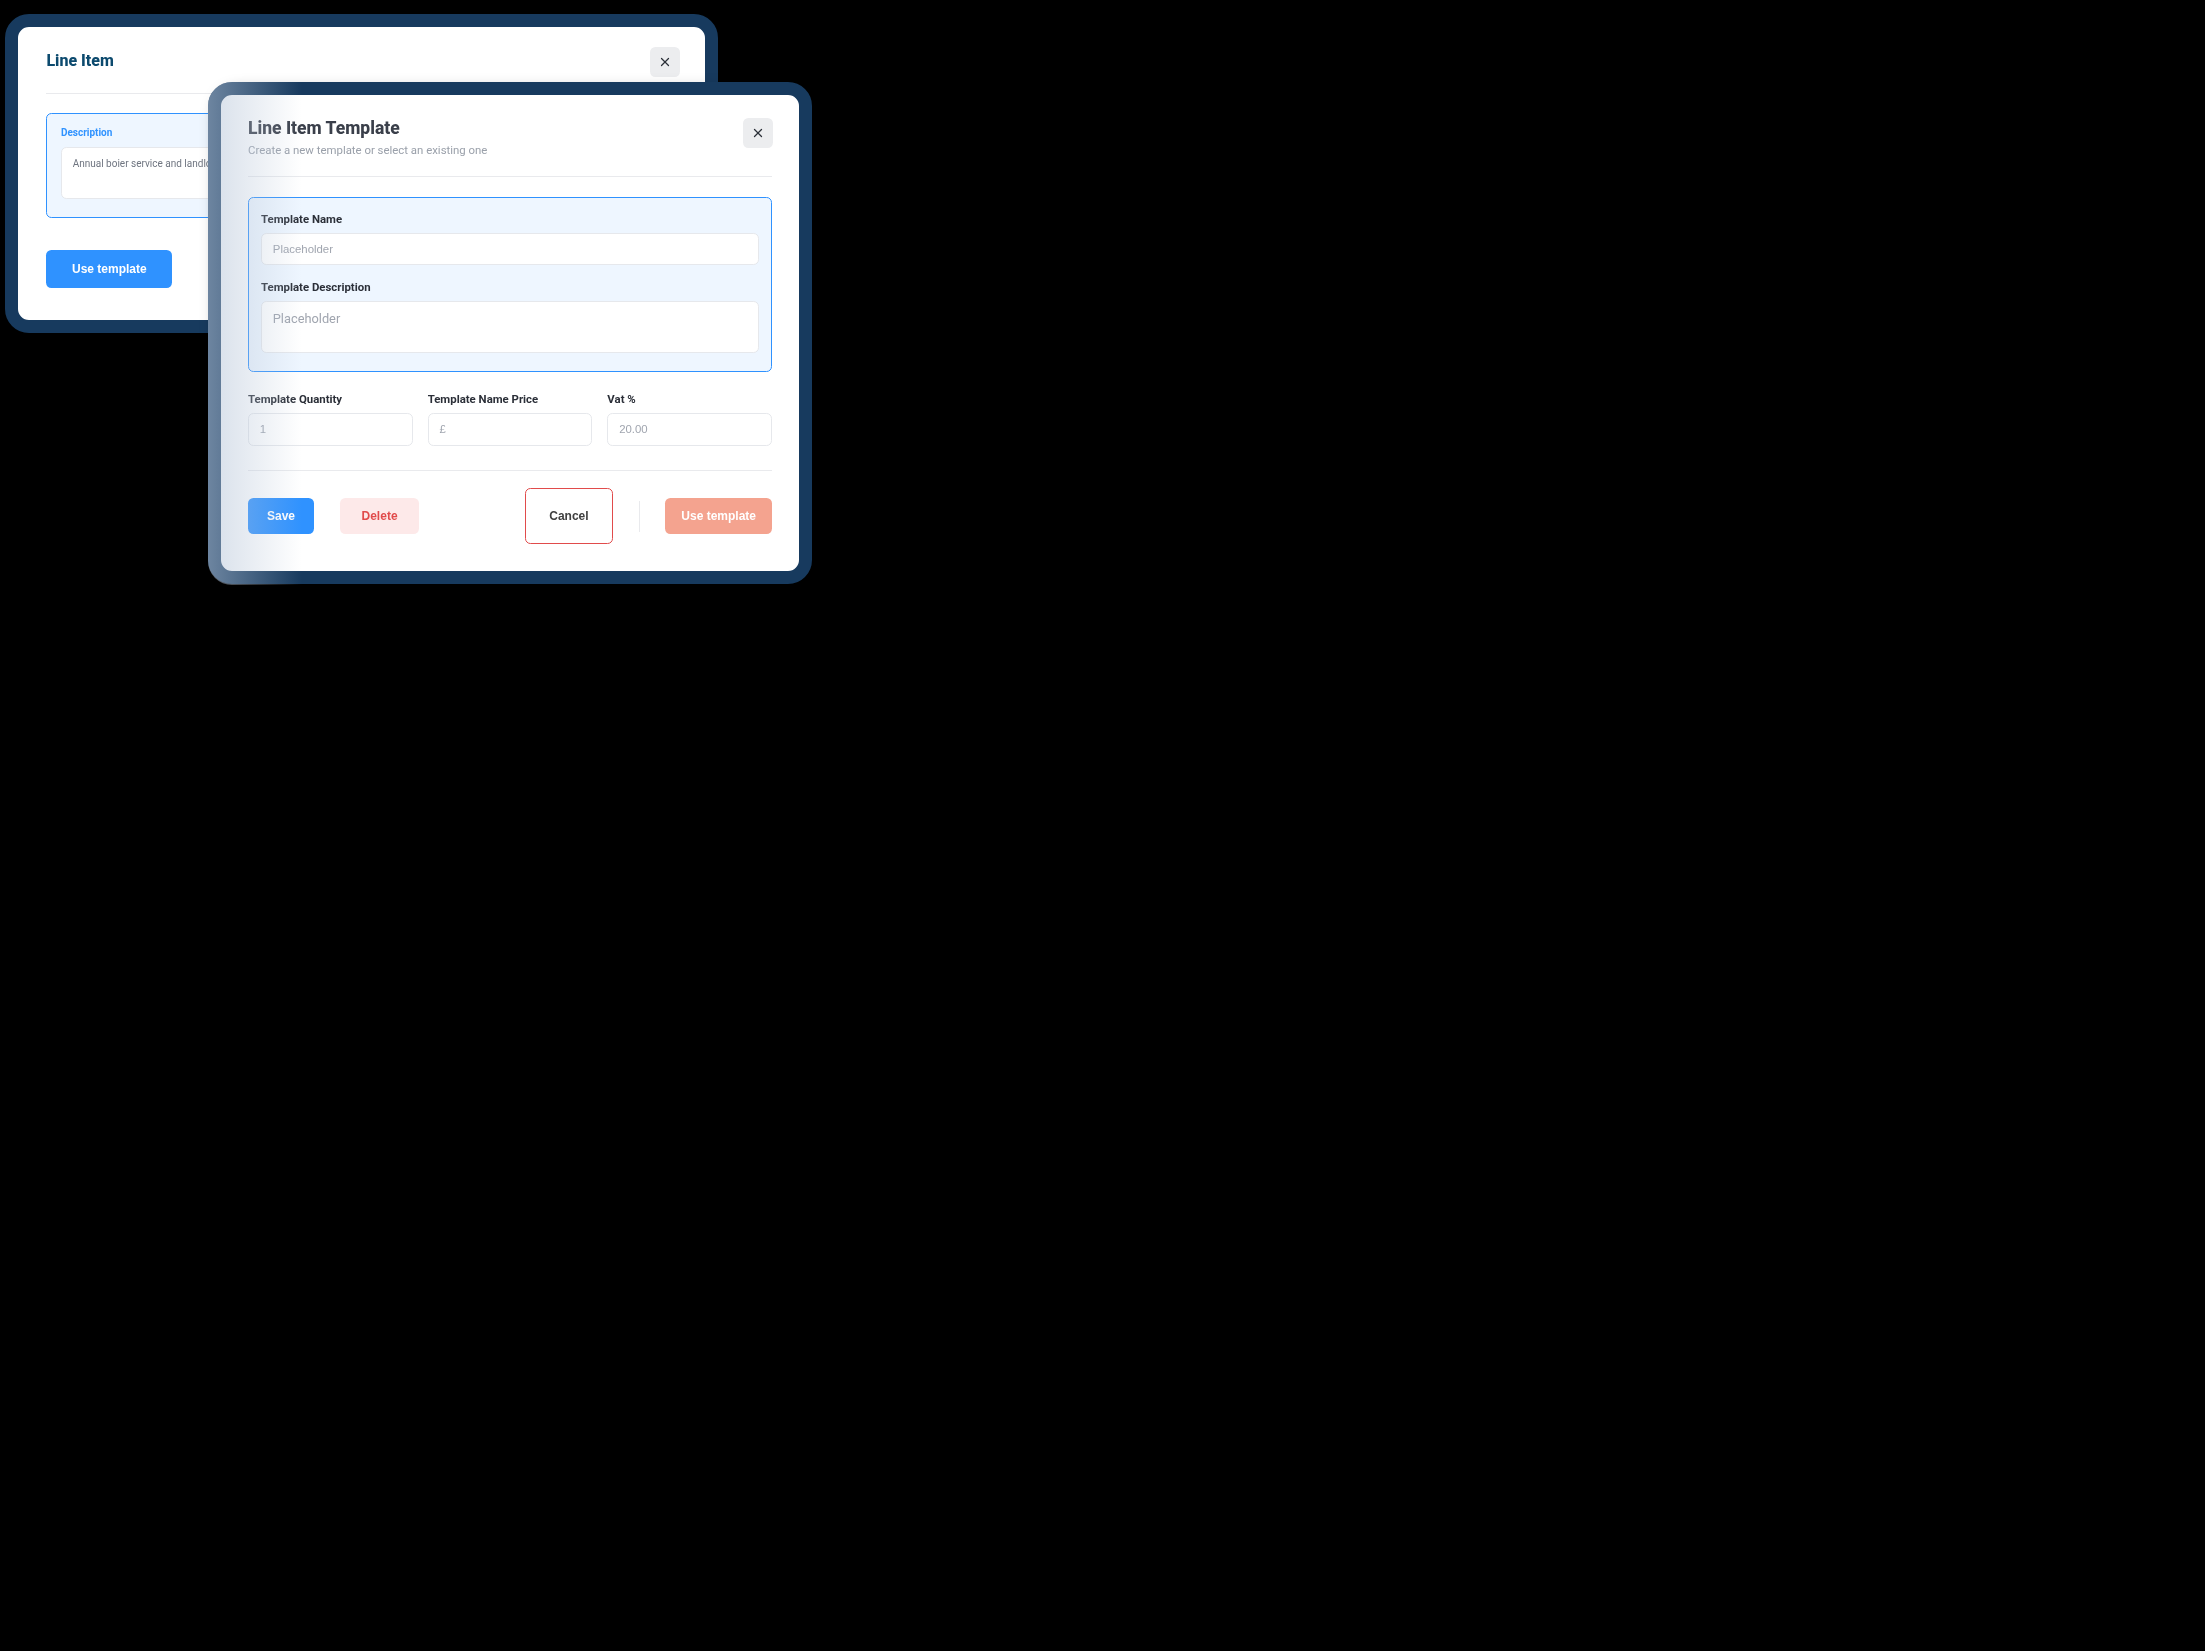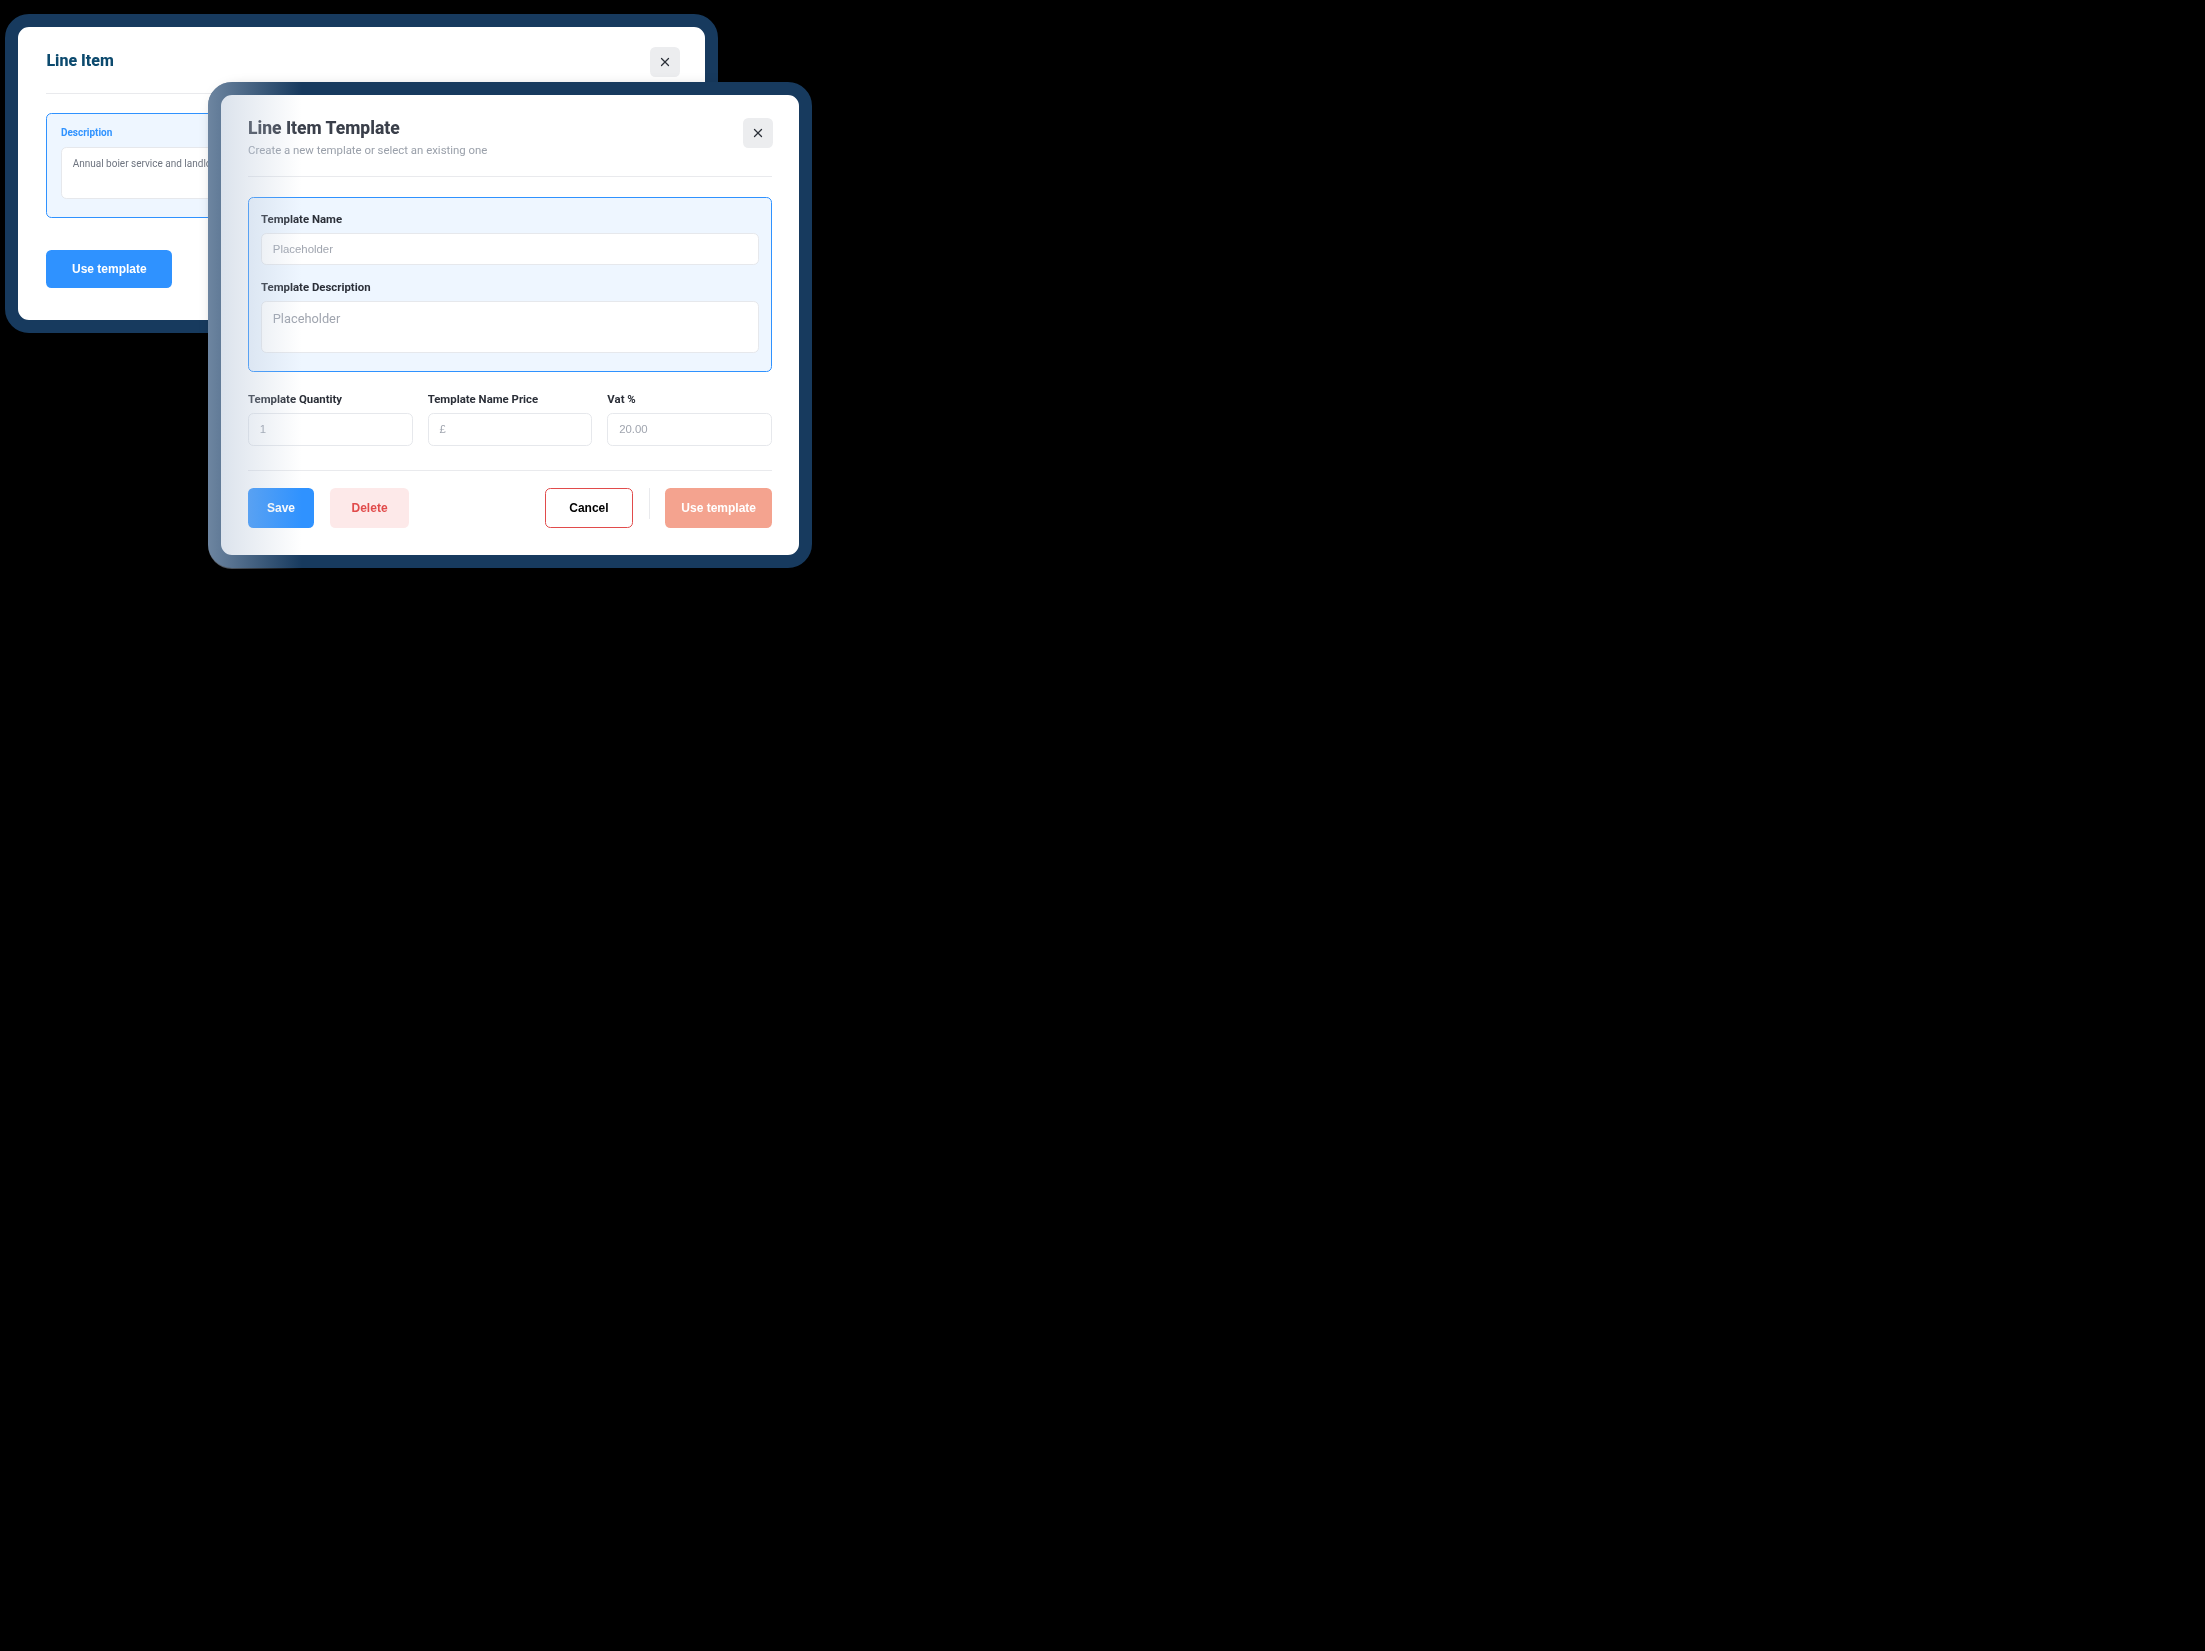--- a/index.html
+++ b/index.html
@@ -208,35 +208,36 @@
 
     .card-front .divider-hr {
       border: none;
       border-top: 0.7px solid #e9eaed;
       margin-top: 24px;
     }
 
     .actions {
       margin-top: 17.5px;
       display: flex;
-      gap: 16px;
+      align-items: center;
+      gap: 26px;
     }
 
     .btn {
       font-weight: 700;
       font-size: 12px;
       padding: 10.8px 19px;
       border-radius: 5.4px;
       border: none;
       cursor: pointer;
     }
     .btn-save { background: #2f92ff; color: #fff; }
     .btn-delete { background: #fde9e9; color: #e14b4b; padding: 10.8px 21.5px;}
     .spacer { flex: 1; }
-    .btn-cancel { background: #fff; color: #000000; border: 1.3px solid #e14b4b; padding: 12px 23px; }
+    .btn-cancel { background: #fff; color: #404040; border: 1.3px solid #e14b4b; padding: 20px 23px; }
     .vline {
       width: 0.7px;
       height: 31px;
       background: #e9eaed;
     }
     .btn-use { background: #f4a38f; color: #fff; padding: 10.8px 16px;}
 
     svg.x-icon { width: 12px; height: 12px; }
   </style>
 </head>

